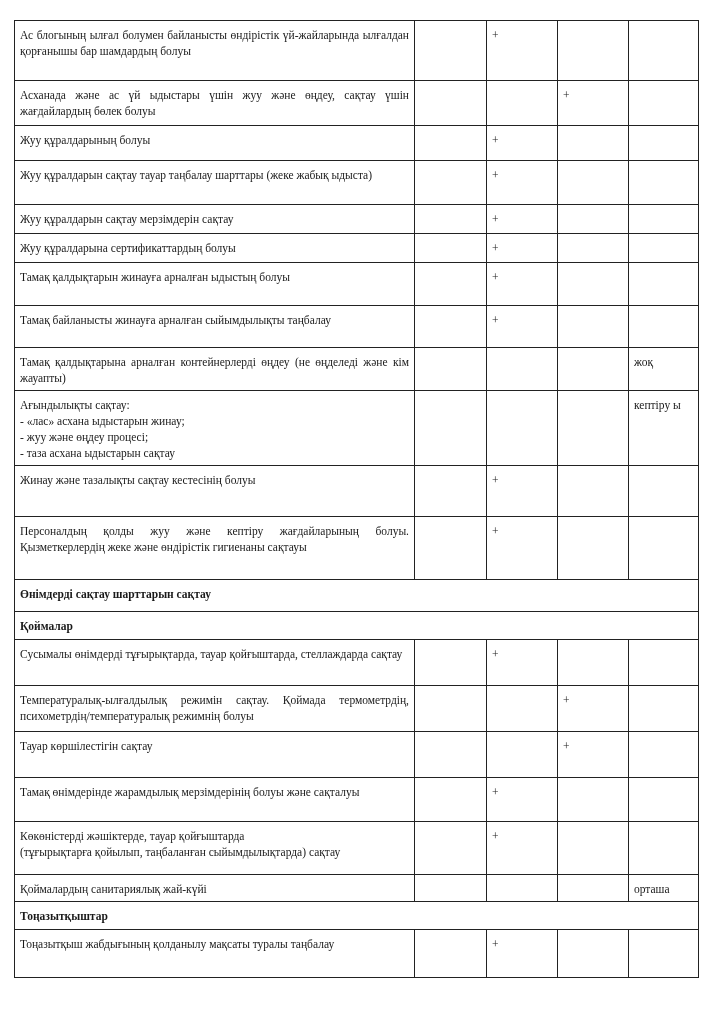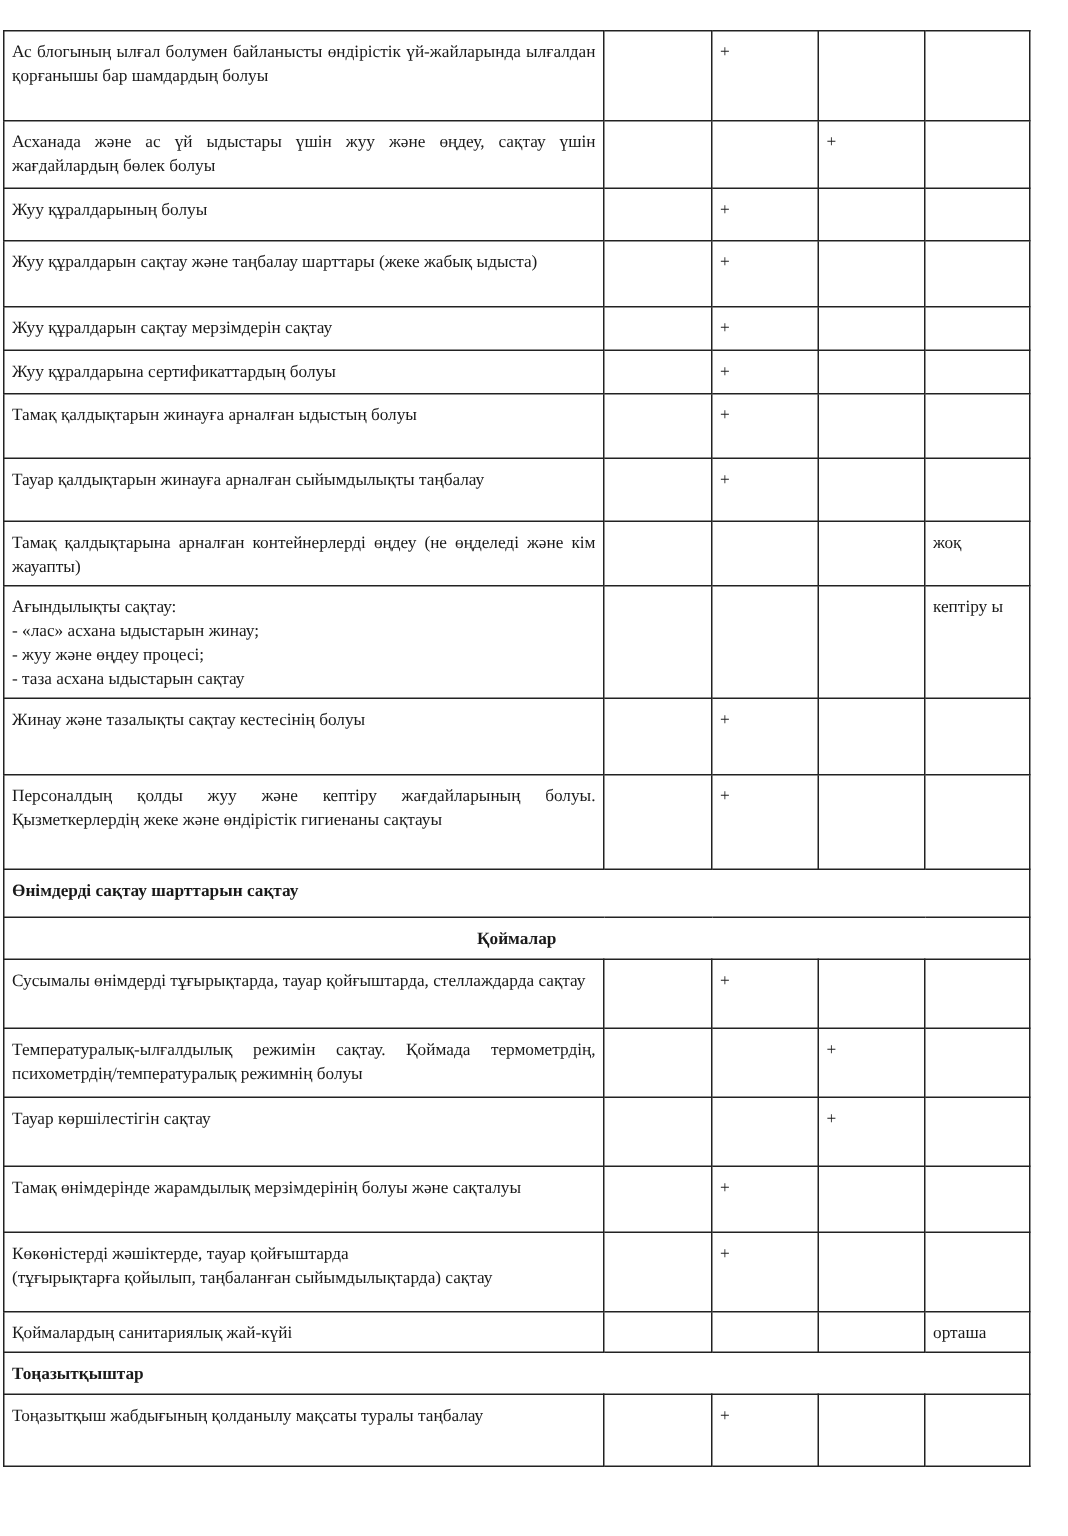--- a/index.html
+++ b/index.html
@@ -1,18 +1,18 @@
 <!DOCTYPE html>
 <html><head>
 <meta charset="utf-8">
 <style>
   html, body { margin:0; padding:0; background:#ffffff; }
   body { width:712px; height:1024px; position:relative; overflow:hidden;
          font-family:"Liberation Serif", serif; color:#1a1a1a; }
-  table.sheet { position:absolute; left:2px; top:20px; width:684px;
+  table.sheet { position:absolute; left:14px; top:20px; width:684px;
          border-collapse:collapse; table-layout:fixed; }
   table.sheet td { border:1.5px solid #222; vertical-align:top;
          padding:6px 5px 4px 5px; font-size:11.5px; line-height:16px; }
   td.desc { text-align:justify; }
   td.mark { padding-left:6px; font-size:12px; }
   td.section { font-weight:bold; font-size:12px; padding:6px 5px; }
   .line { display:block; }
 </style>
 </head>
 <body>
@@ -41,21 +41,21 @@
         <td class="mark"></td>
       </tr>
       <tr style="height: 35px; padding-left: 32px;">
         <td class="desc">Жуу құралдарының болуы</td>
         <td class="mark"></td>
         <td class="mark">+</td>
         <td class="mark"></td>
         <td class="mark"></td>
       </tr>
       <tr style="height: 44px;">
-        <td class="desc">Жуу құралдарын сақтау және таңбалау шарттары (жеке жабық ыдыста)</td>
+        <td class="desc">Жуу құралдарын сақтау тауар таңбалау шарттары (жеке жабық ыдыста)</td>
         <td class="mark"></td>
         <td class="mark">+</td>
         <td class="mark"></td>
         <td class="mark"></td>
       </tr>
       <tr style="height: 29px;">
         <td class="desc">Жуу құралдарын сақтау мерзімдерін сақтау</td>
         <td class="mark"></td>
         <td class="mark">+</td>
         <td class="mark"></td>
@@ -69,21 +69,21 @@
         <td class="mark"></td>
       </tr>
       <tr style="height: 43px;">
         <td class="desc">Тамақ қалдықтарын жинауға арналған ыдыстың болуы</td>
         <td class="mark"></td>
         <td class="mark">+</td>
         <td class="mark"></td>
         <td class="mark"></td>
       </tr>
       <tr style="height: 42px;">
-        <td class="desc">Тауар қалдықтарын жинауға арналған сыйымдылықты таңбалау</td>
+        <td class="desc">Тамақ байланысты жинауға арналған сыйымдылықты таңбалау</td>
         <td class="mark"></td>
         <td class="mark">+</td>
         <td class="mark"></td>
         <td class="mark"></td>
       </tr>
       <tr style="height: 43px;">
         <td class="desc">Тамақ қалдықтарына арналған контейнерлерді өңдеу (не өңделеді және кім жауапты)</td>
         <td class="mark"></td>
         <td class="mark"></td>
         <td class="mark"></td>
@@ -111,21 +111,21 @@
       <tr style="height: 63px;">
         <td class="desc">Персоналдың қолды жуу және кептіру жағдайларының болуы. Қызметкерлердің жеке және өндірістік гигиенаны сақтауы</td>
         <td class="mark"></td>
         <td class="mark">+</td>
         <td class="mark"></td>
         <td class="mark"></td>
       </tr>
       <tr style="height: 32px;">
         <td colspan="5" class="section">Өнімдерді сақтау шарттарын сақтау</td>
       </tr>
-      <tr style="height: 28px; text-align: center;">
+      <tr style="height: 28px;">
         <td colspan="5" class="section">Қоймалар</td>
       </tr>
       <tr style="height: 46px;">
         <td class="desc">Сусымалы өнімдерді тұғырықтарда, тауар қойғыштарда, стеллаждарда сақтау</td>
         <td class="mark"></td>
         <td class="mark">+</td>
         <td class="mark"></td>
         <td class="mark"></td>
       </tr>
       <tr style="height: 46px;">

